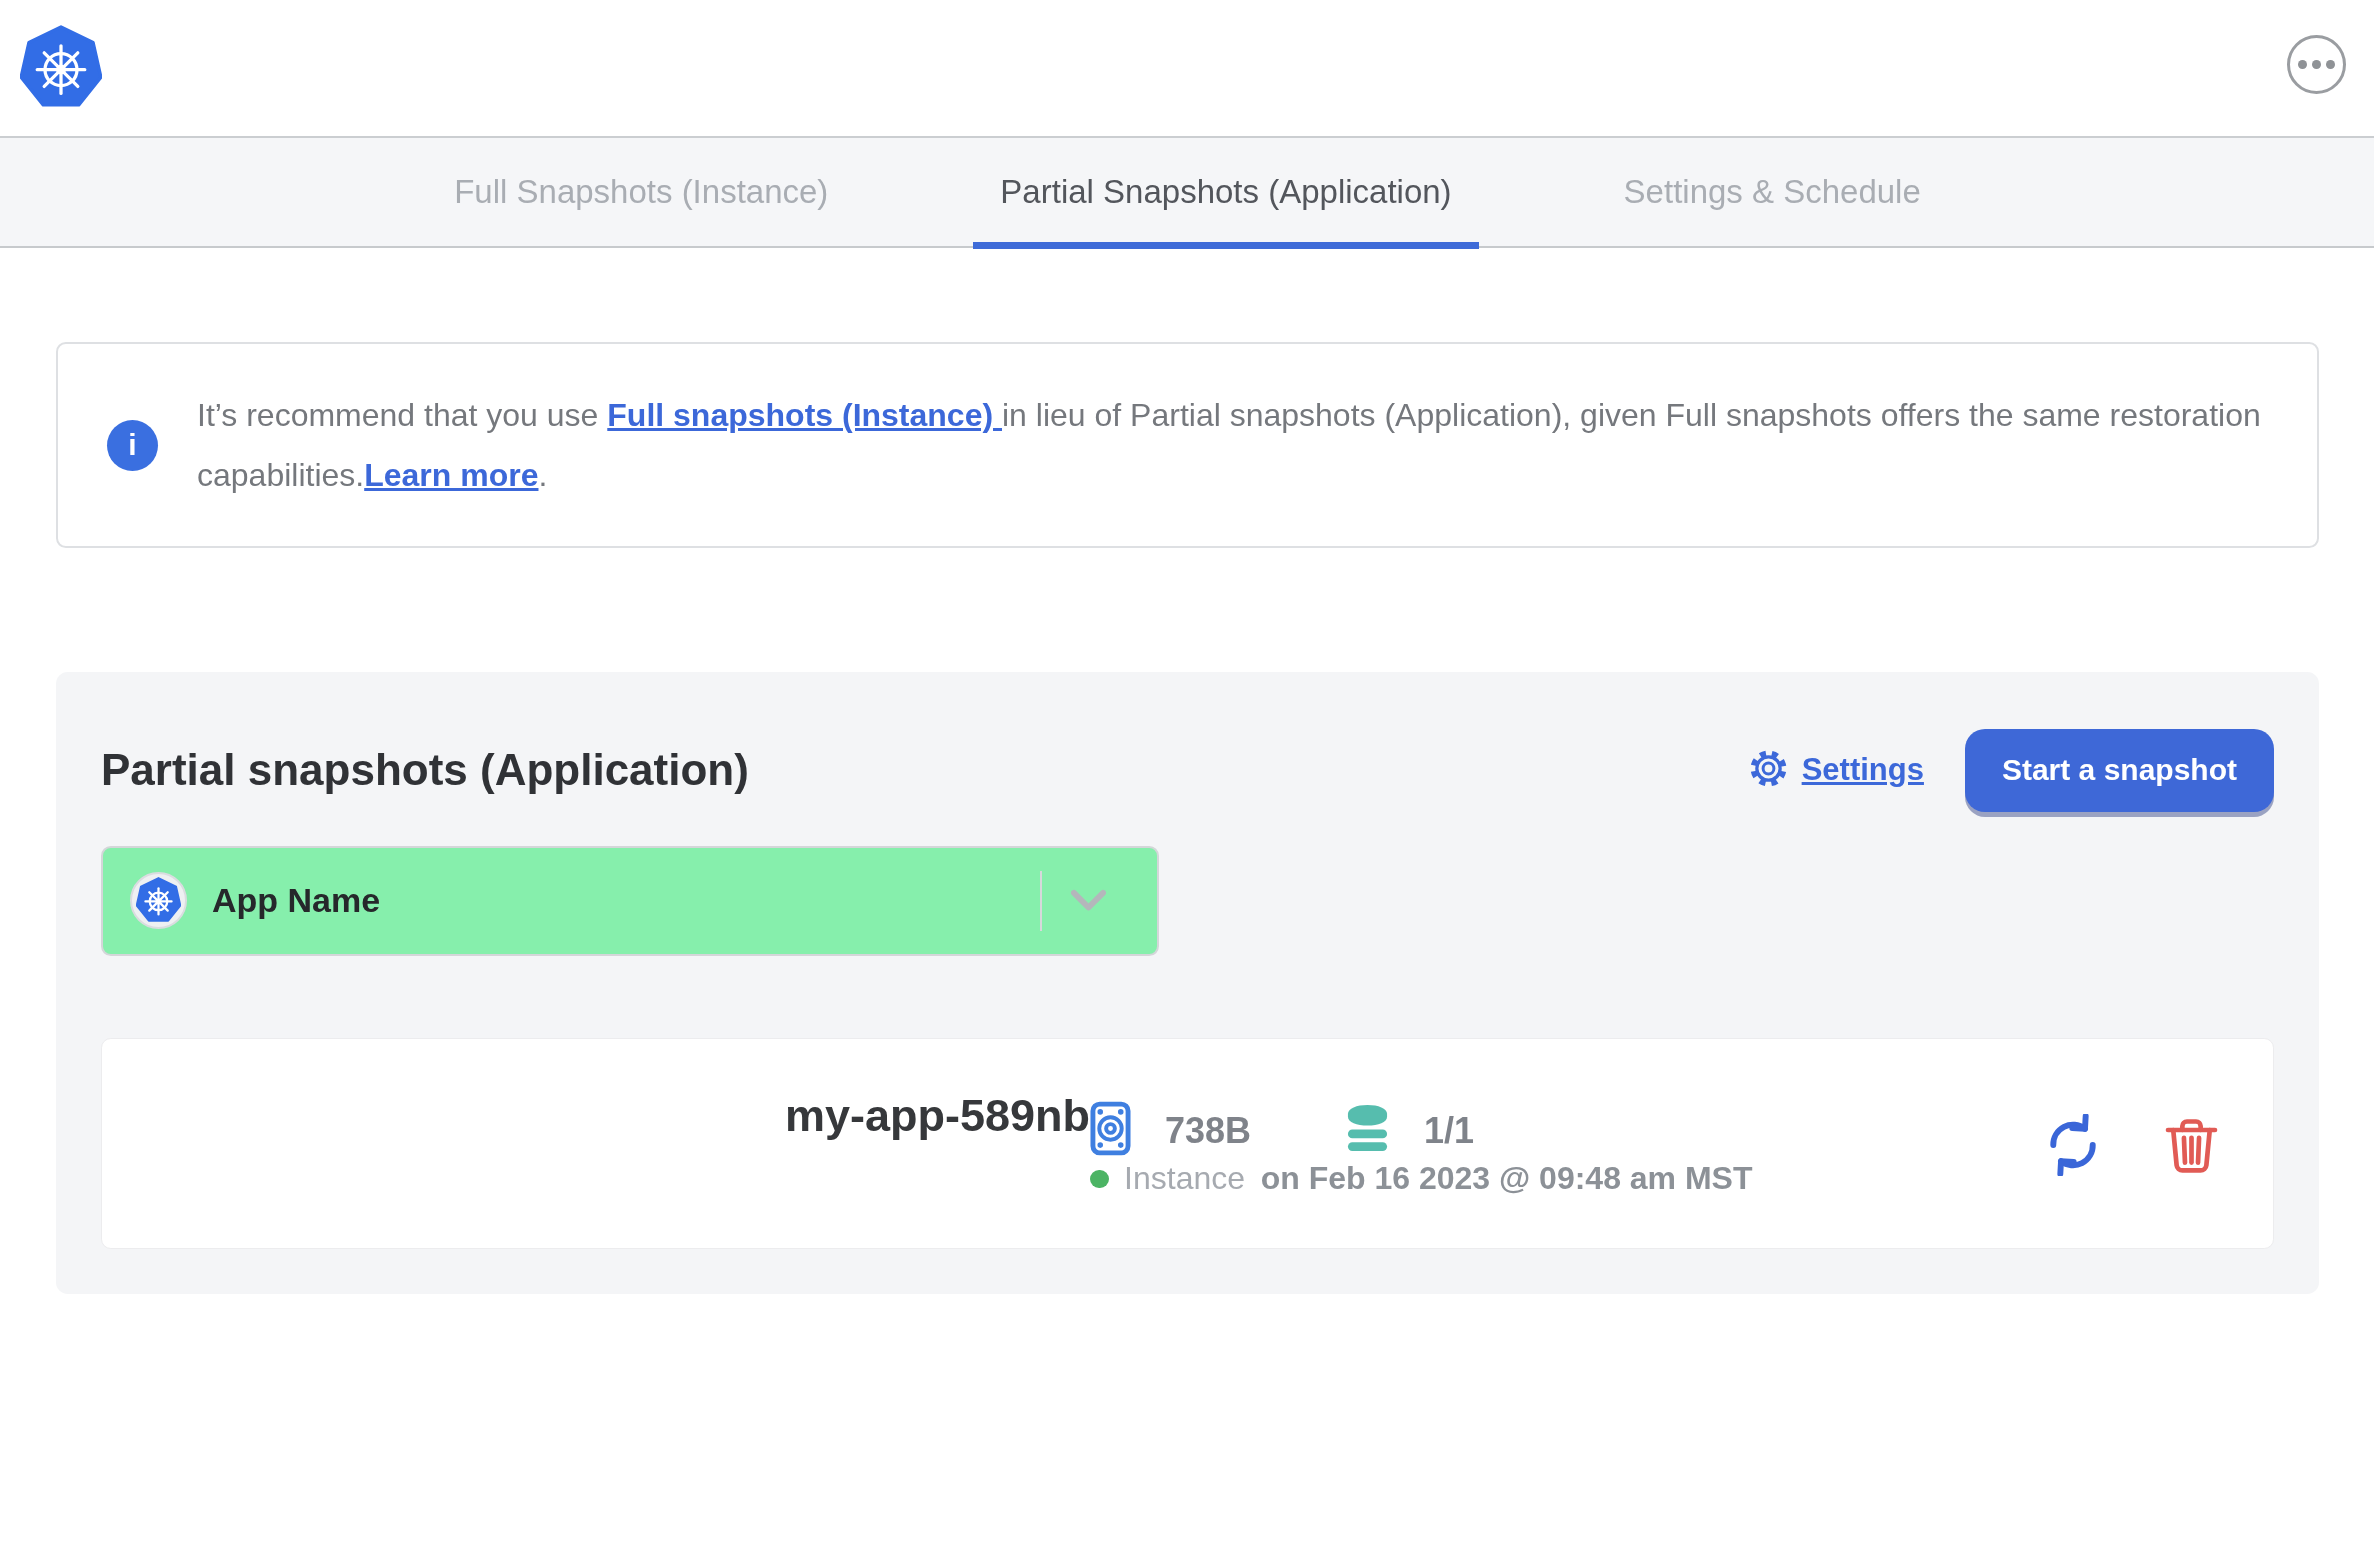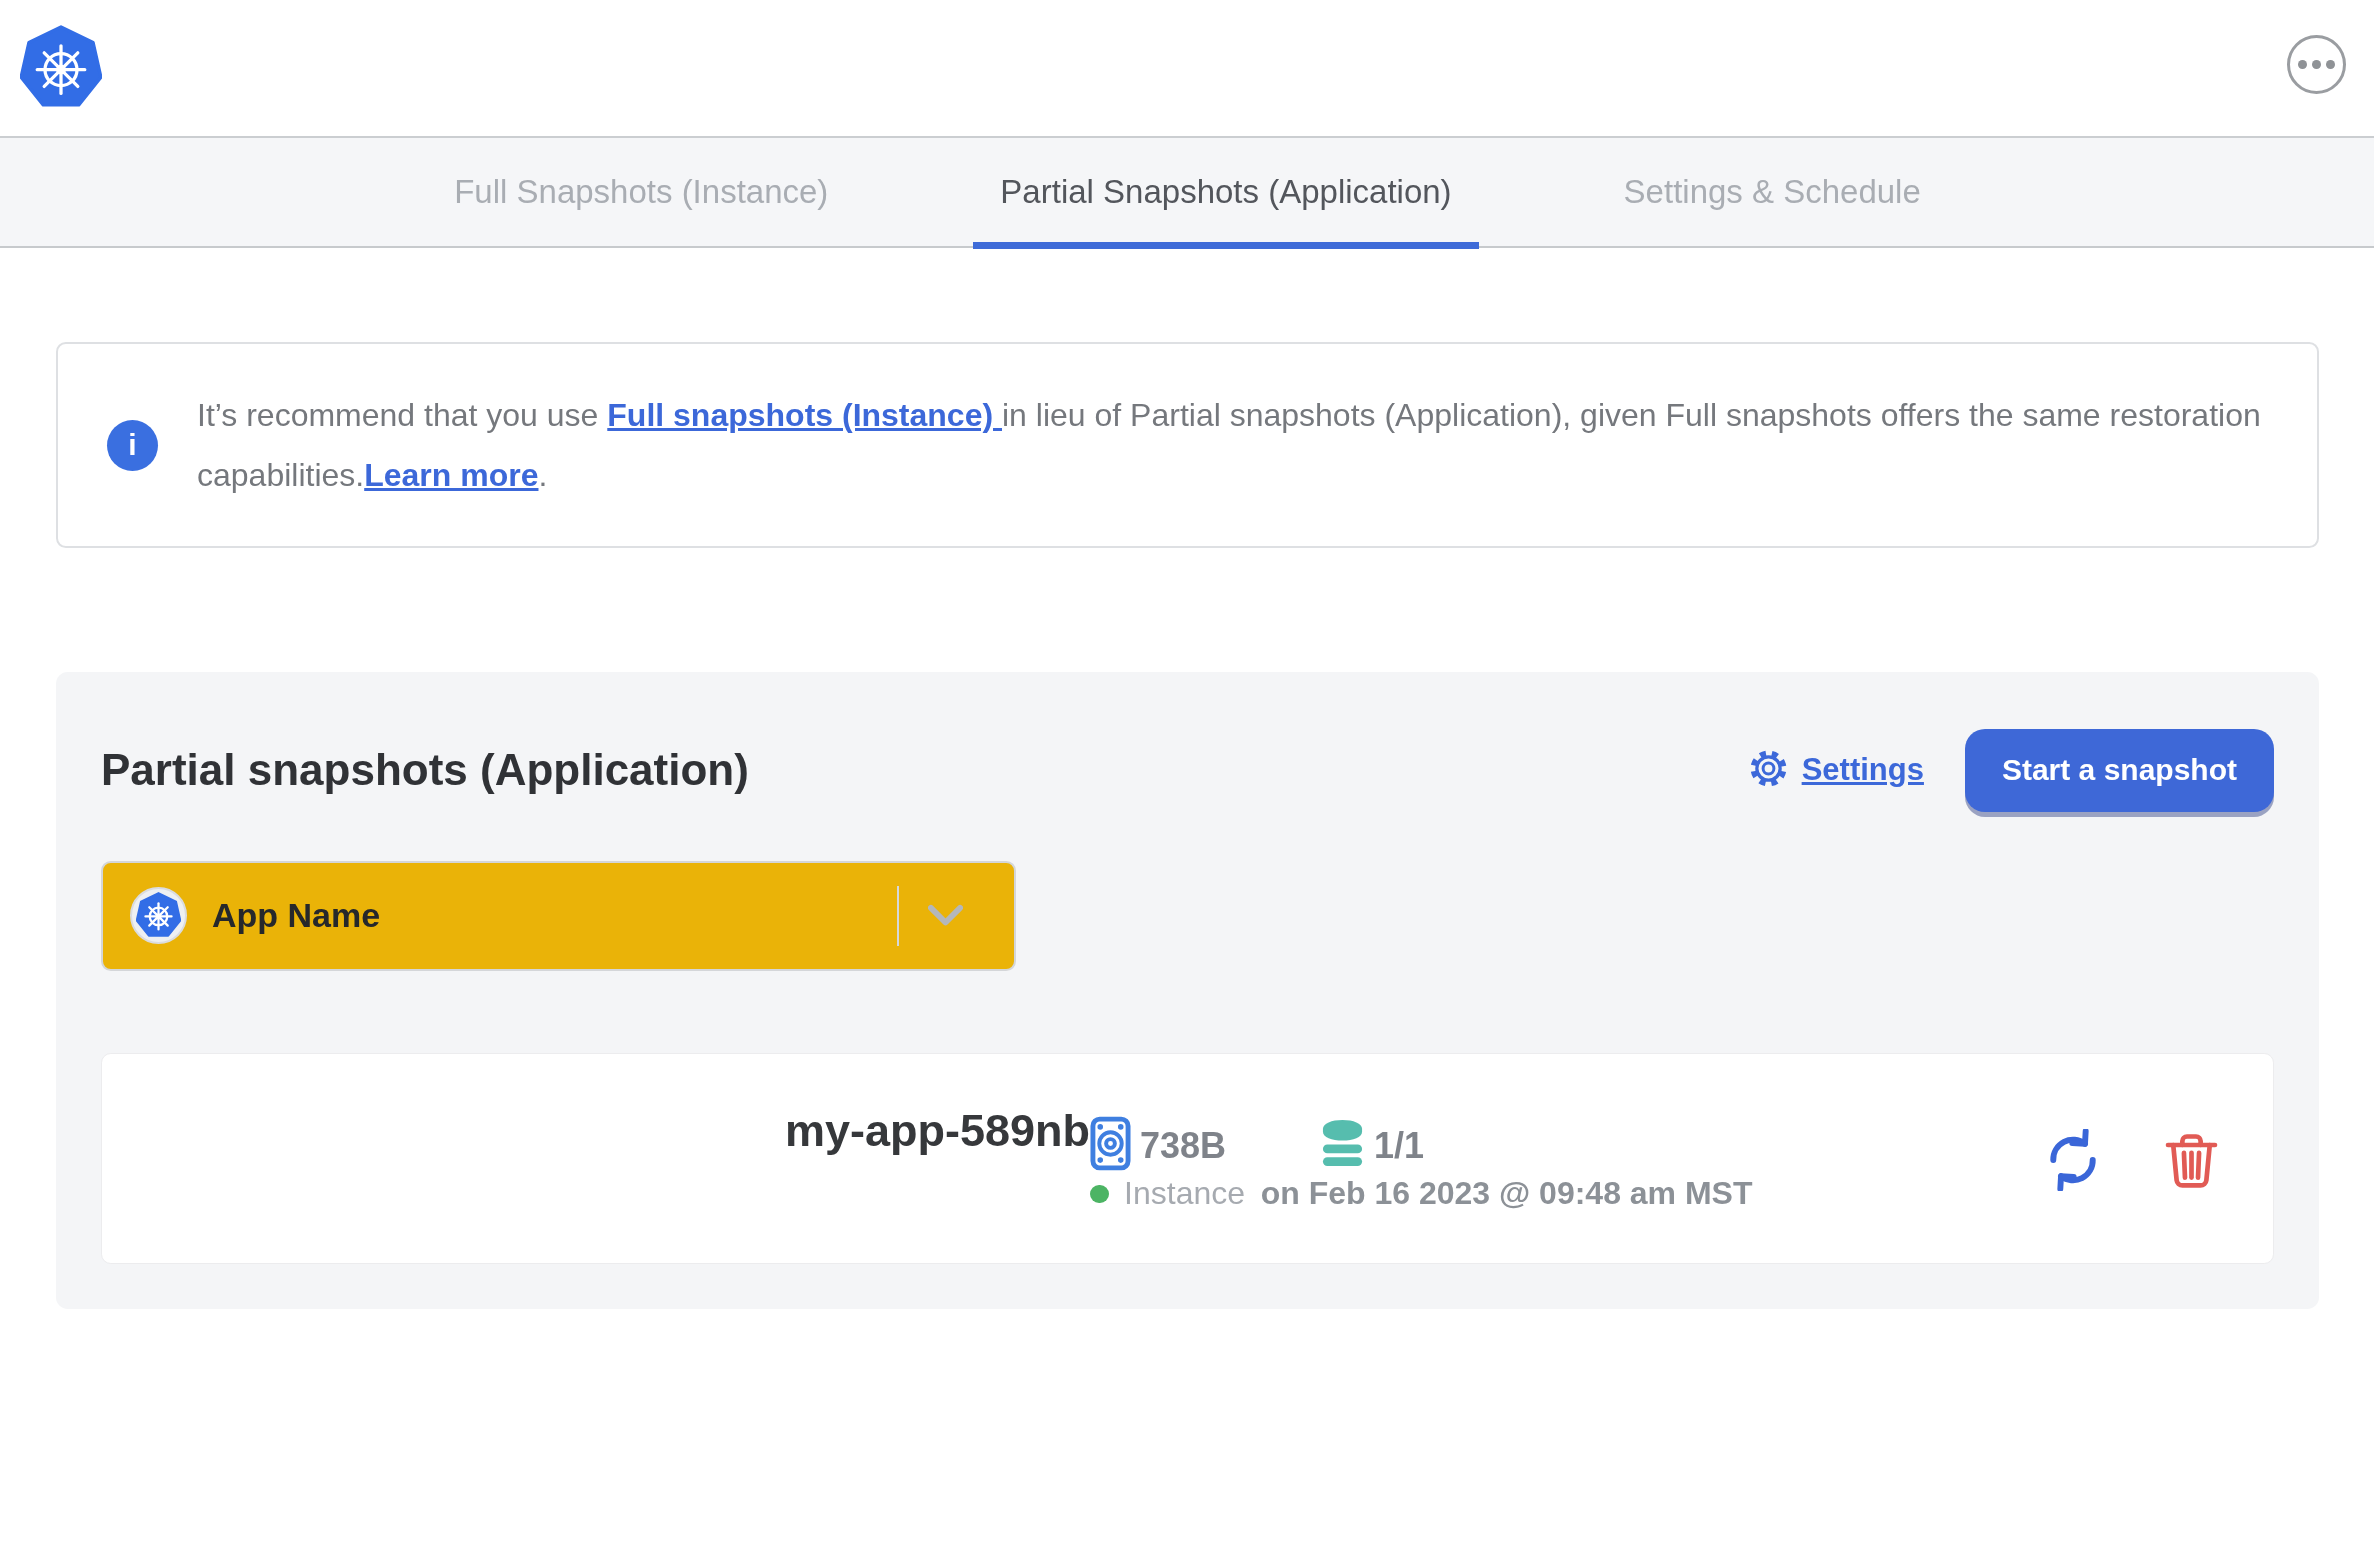--- a/index.html
+++ b/index.html
@@ -45,40 +45,40 @@
   .settings { display:flex; align-items:center; gap:13px; cursor:pointer; }
   .settings-label { font-size:31px; font-weight:700; color:#3c68d9; text-decoration:underline; }
   .start-btn { margin-left:41px; background:#3e68d7; color:#fff; border:none;
     border-radius:20px; font-size:30px; font-weight:700; padding:24.4px 37px;
     font-family:"Liberation Sans", sans-serif; cursor:pointer;
     box-shadow:0 4.9px 0 rgba(44,62,128,0.45); }
   .descr { margin-top:49px; font-size:33px; color:#9b9fa6; line-height:71px;
     max-width:2131px; }
 
   
-  .app-select { margin-top:49px; width:915px; height:110px; background:#eab308;
+  .app-select { margin-top:34px; width:1058px; height:110px; background:#86efac;
     border:2px solid #d4d6d9; border-radius:9.8px; display:flex; align-items:center;
     padding:0 21.5px 0 27px; cursor:pointer; }
   .mini-logo { width:57px; height:57px; border-radius:50%; background:#eef0f2;
     border:2px solid #dadce0; display:flex; align-items:center; justify-content:center; }
   .mini-logo svg { width:45px; height:47px; }
   .app-select-label { flex:1; margin-left:25px; font-size:34px; font-weight:600; color:#26282b; }
   .select-divider { width:2px; height:60px; background:#d6d8db; }
   .chevron-zone { width:94px; display:flex; align-items:center; justify-content:center; }
 
   
   .snap-row { margin-top:82px; background:#fff; border:1px solid #ececee;
     border-radius:9.8px; padding:51px 45px 49px 47px; display:flex; }
   .snap-left { width:941px; display:flex; flex-direction:column; justify-content:space-between; }
   .snap-name { font-size:45px; font-weight:700; color:#36383b;text-align:right; }
   .snap-started { font-size:30px; font-weight:600; color:#999ea6; }
   .snap-mid { flex:1; display:flex; flex-direction:column; justify-content:space-between;
     padding:11.7px 0 2px; }
   .stats { display:flex; align-items:center; gap:94px; }
-  .stat { display:flex; align-items:center; gap:9px; }
+  .stat { display:flex; align-items:center; gap:34px; }
   .stat-value { font-size:36px; font-weight:700; color:#7f838a; }
   .statusline { display:flex; align-items:center; gap:15.6px; }
   .status-dot { width:18.5px; height:18.5px; border-radius:50%; background:#4cb464; }
   .status-label { font-size:32px; color:#a6aab0; }
   .status-date { font-size:32px; font-weight:600; color:#8c9197; }
   .snap-actions { display:flex; align-items:center; gap:59px; padding-right:7.8px; }
   .icon-btn { background:none; border:none; cursor:pointer; padding:0; line-height:0; }
 </style>
 </head>
 <body>

